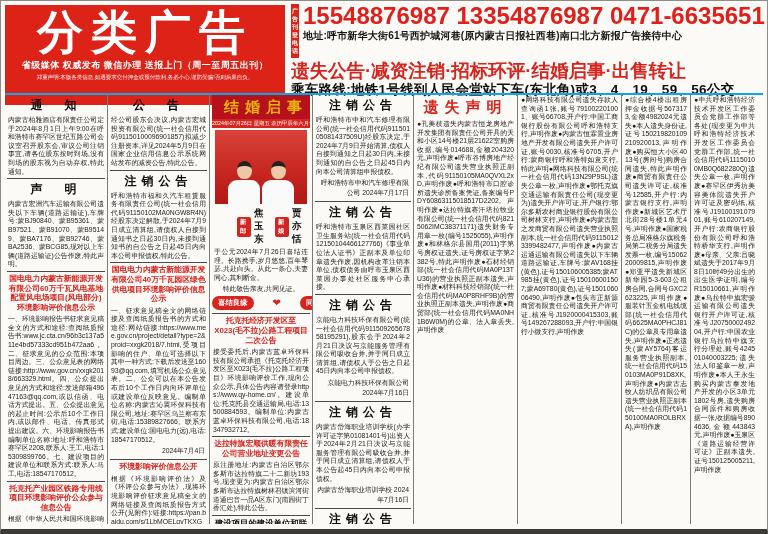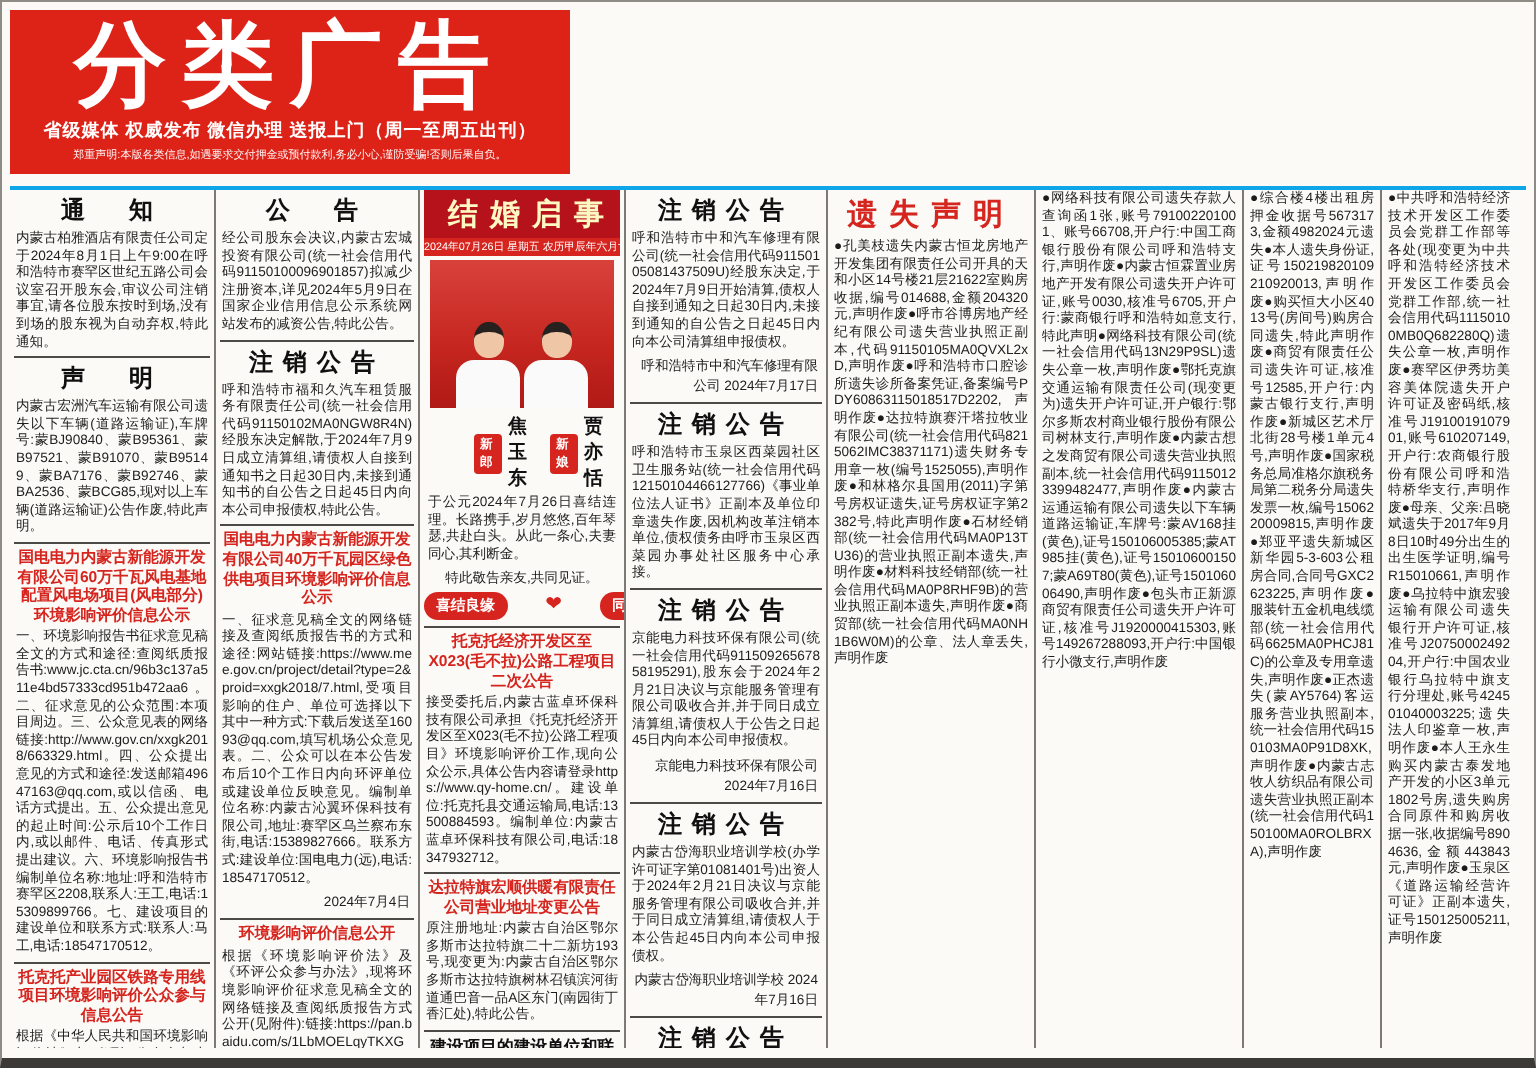--- a/index.html
+++ b/index.html
@@ -1,20 +1,20 @@
 <!DOCTYPE html>
 <html><head>
 <meta charset="utf-8">
 <style>
   html,body{margin:0;padding:0;}
   body{width:768px;height:534px;background:#b9b5ae;font-family:"Liberation Sans","DejaVu Sans",sans-serif;position:relative;overflow:hidden;}
   .page{position:absolute;left:0;top:0;width:766px;height:528px;background:#fbfaf7;border:1px solid #8f8c86;border-bottom:5px solid #3c3a36;}
   
   .mast{position:relative;height:88px;}
-  .red-box{position:absolute;left:4px;top:4px;width:280px;height:82px;background:#dd2218;color:#fff;text-align:center;box-sizing:border-box;padding-top:1px;}
+  .red-box{position:absolute;left:4px;top:4px;width:280px;height:100px;background:#dd2218;color:#fff;text-align:center;box-sizing:border-box;padding-top:1px;}
   .m-title{font-size:46px;font-weight:900;letter-spacing:8px;line-height:52px;white-space:nowrap;}
   .m-tag{font-size:9px;font-weight:bold;letter-spacing:0.5px;margin-top:1px;white-space:nowrap;}
   .m-disc{font-size:5.5px;margin-top:2px;opacity:.95;white-space:nowrap;}
   .m-right{position:absolute;left:290px;top:3px;right:4px;}
   .m-phone-row{display:flex;align-items:stretch;gap:4px;}
   .m-phone-label{background:#dd2218;color:#fff;font-size:6px;font-weight:bold;width:17px;text-align:center;line-height:8px;padding:3px 1px;box-sizing:border-box;}
   .m-phone-col{flex:1;}
   .m-phones{color:#e01f1a;font-weight:900;font-size:24px;line-height:24px;white-space:nowrap;}
   .m-address{font-size:10px;font-weight:bold;color:#161616;margin-top:1px;white-space:nowrap;letter-spacing:0.2px;}
   .m-cats{color:#d6241e;font-weight:900;font-size:18.5px;line-height:21px;margin-top:2px;white-space:nowrap;}
@@ -24,21 +24,21 @@
   .col{box-sizing:border-box;overflow:hidden;padding:0 2px;border-right:1px solid #7d7a74;}
   .col:last-child{border-right:none;}
   .blk{border-top:1px solid #4c4a46;}
   .sec-h{font-weight:900;font-size:12px;text-align:center;letter-spacing:5px;padding:2px 0 1px;color:#101010;white-space:nowrap;}
   .body-t{font-size:6.8px;line-height:8.6px;text-align:justify;color:#1c1c1c;padding:1px 1px 2px;word-break:break-all;}
   .red-h{color:#d6241e;font-weight:900;font-size:7.8px;line-height:9.6px;text-align:center;padding:2px 0;}
   .bh{color:#101010;font-weight:900;font-size:8.4px;line-height:10px;text-align:center;padding:2px 0;}
   .foot{font-size:6.8px;text-align:right;padding:0 2px 3px;color:#1c1c1c;}
   .rtitle{color:#d6241e;font-weight:900;font-size:15px;letter-spacing:6px;text-align:center;padding:3px 0 2px;white-space:nowrap;}
   
-  .wed-banner{background:#b5121b;color:#fef9c3;text-align:right;font-weight:900;font-size:15px;letter-spacing:6px;padding:3px 12px 2px;white-space:nowrap;}
+  .wed-banner{background:#b5121b;color:#eab308;text-align:right;font-weight:900;font-size:15px;letter-spacing:6px;padding:3px 12px 2px;white-space:nowrap;}
   .wed-date{background:#d6241e;color:#fff;font-size:5.4px;text-align:center;padding:1px 0;white-space:nowrap;overflow:hidden;}
   .wed-photo{height:74px;background:linear-gradient(180deg,#d8423a 0%,#c5251f 60%,#b01a16 100%);position:relative;margin:2px 3px 1px;overflow:hidden;}
   .person{position:absolute;bottom:0;width:34px;}
   .person .head{width:15px;height:18px;background:#f0c7a6;border-radius:48% 48% 44% 44%;margin:0 auto;border-top:5px solid #26201e;box-sizing:border-box;}
   .person .torso{width:32px;height:24px;background:#fafafa;border-radius:9px 9px 0 0;margin:1px auto 0;}
   .p-groom{right:12px;}
   .p-bride{left:12px;}
   .wed-names{display:flex;justify-content:center;align-items:center;gap:3px;font-size:9.5px;font-weight:900;padding:2px 0 1px;color:#111;margin-left:25px;}
   .tagr{background:#d6241e;color:#fff;font-size:6.3px;padding:1px 3px;border-radius:2px;font-weight:bold;}
   .wed-body{font-size:6.8px;line-height:8.6px;text-align:justify;padding:1px 2px;color:#1c1c1c;}
@@ -49,20 +49,31 @@
 </style>
 </head>
 <body>
 
 <div class="page">
   <div class="mast">
     <div class="red-box">
       <div class="m-title">分类广告</div>
       <div class="m-tag">省级媒体 权威发布 微信办理 送报上门（周一至周五出刊）</div>
       <div class="m-disc">郑重声明:本版各类信息,如遇要求交付押金或预付款利,务必小心,谨防受骗!否则后果自负。</div>
+    </div>
+    <div class="m-right">
+      <div class="m-phone-row">
+        <div class="m-phone-label">广告 刊登 电话</div>
+        <div class="m-phone-col">
+          <div class="m-phones">15548876987 13354876987 0471-6635651</div>
+          <div class="m-address">地址:呼市新华大街61号西护城河巷(原内蒙古日报社西巷)南口北方新报广告接待中心</div>
+        </div>
+      </div>
+      <div class="m-cats">遗失公告·减资注销·招标环评·结婚启事·出售转让</div>
+      <div class="m-route">乘车路线:地铁1号线到人民会堂站下车(东北角)或3、4、19、59、56公交</div>
     </div>
   </div>
   <div class="cols">
       <div class="col" style="flex: 0 0 103px;">
         <div class="sec-h">通　知</div>
         <div class="body-t">内蒙古柏雅酒店有限责任公司定于2024年8月1日上午9:00在呼和浩特市赛罕区世纪五路公司会议室召开股东会,审议公司注销事宜,请各位股东按时到场,没有到场的股东视为自动弃权,特此通知。</div>
         <div class="sec-h blk">声　明</div>
         <div class="body-t">内蒙古宏洲汽车运输有限公司遗失以下车辆(道路运输证),车牌号:蒙BJ90840、蒙B95361、蒙B97521、蒙B91070、蒙B95149、蒙BA7176、蒙B92746、蒙BA2536、蒙BCG85,现对以上车辆(道路运输证)公告作废,特此声明。</div>
         <div class="red-h blk">国电电力内蒙古新能源开发有限公司60万千瓦风电基地配置风电场项目(风电部分)环境影响评价信息公示</div>
         <div class="body-t">一、环境影响报告书征求意见稿全文的方式和途径:查阅纸质报告书:www.jc.cta.cn/96b3c137a511e4bd57333cd951b472aa6。二、征求意见的公众范围:本项目周边。三、公众意见表的网络链接:http://www.gov.cn/xxgk2018/663329.html。四、公众提出意见的方式和途径:发送邮箱49647163@qq.com,或以信函、电话方式提出。五、公众提出意见的起止时间:公示后10个工作日内,或以邮件、电话、传真形式提出建议。六、环境影响报告书编制单位名称:地址:呼和浩特市赛罕区2208,联系人:王工,电话:15309899766。七、建设项目的建设单位和联系方式:联系人:马工,电话:18547170512。</div>

